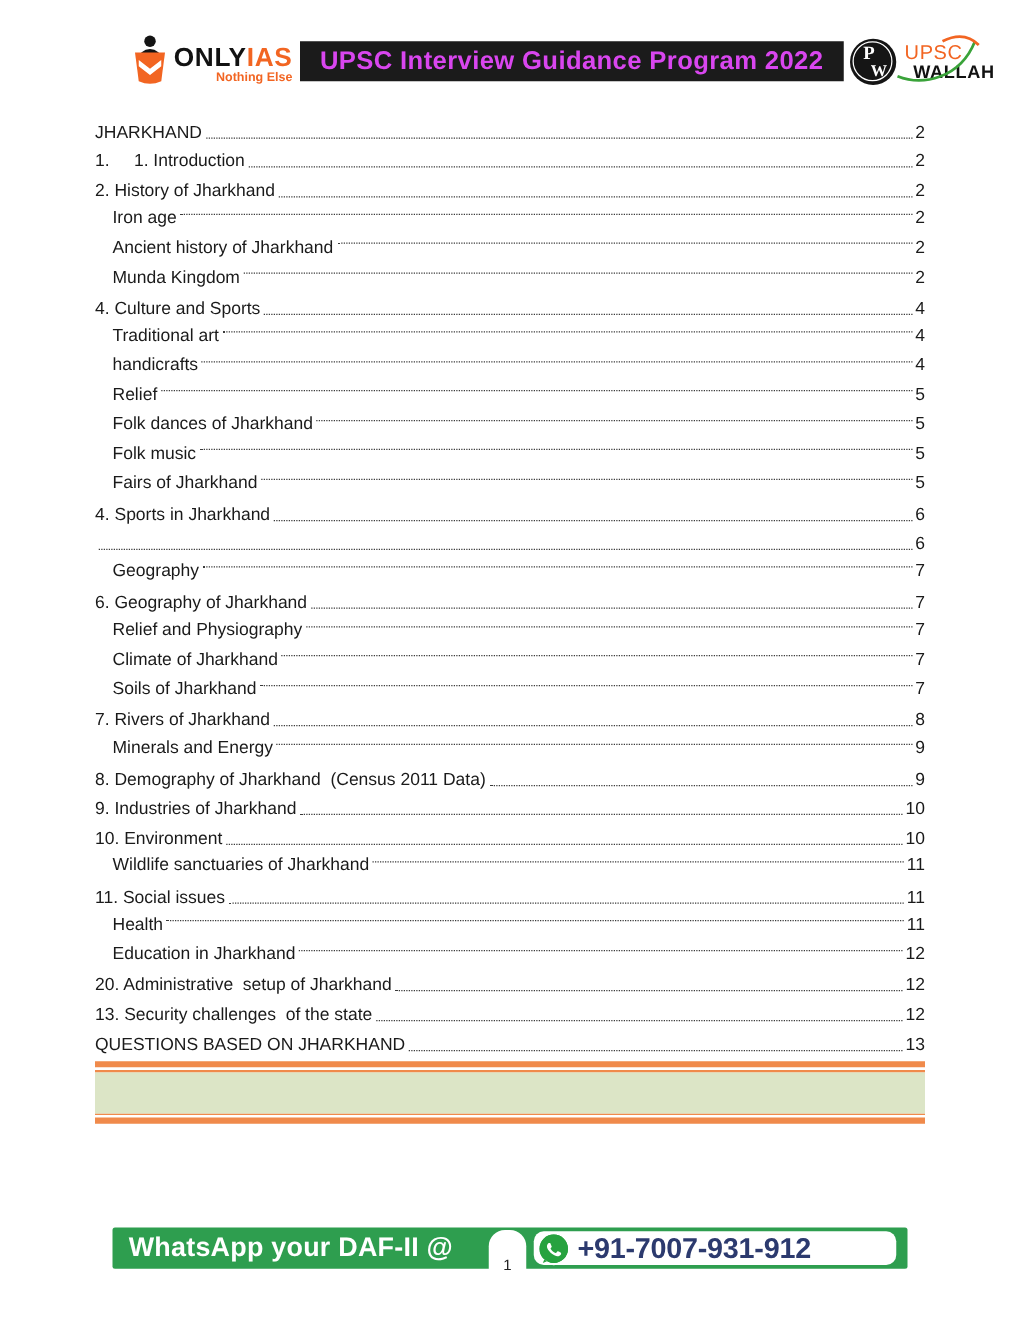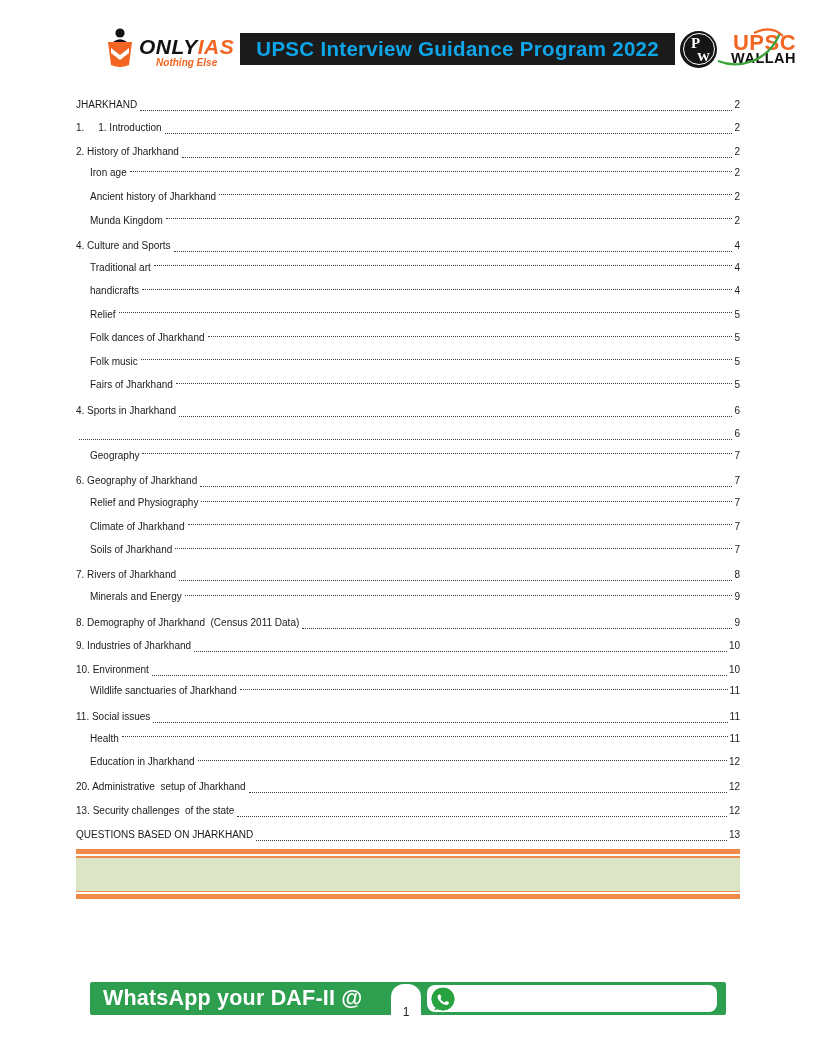--- a/index.html
+++ b/index.html
@@ -21,57 +21,57 @@
     font-family:"Liberation Sans",sans-serif;
     overflow:hidden;
   }
 
   
   .hdr{
     position:absolute;top:27px;left:101px;height:44px;
     display:flex;align-items:center;
   }
   .onlyias{display:flex;align-items:flex-start;margin-right:6px;}
-  .onlyias-txt{display:flex;flex-direction:column;align-items:center;margin-left:2px;font-style:italic;}
+  .onlyias-txt{display:flex;flex-direction:column;align-items:flex-end;margin-left:2px;}
   .onlyias-word{font-weight:bold;font-size:21px;letter-spacing:.5px;line-height:22px;margin-top:9px;}
   .only{color:#121212;}
   .ias{color:var(--brand_orange);}
   .nothing{color:var(--brand_orange);font-weight:bold;font-size:10px;line-height:10px;}
   .banner{
-    background:var(--banner_bg);color:#0ea5e9;
+    background:var(--banner_bg);color:#d946ef;
     height:32px;line-height:32px;
     padding:0 16px;font-size:20.5px;font-weight:bold;
     letter-spacing:.3px;white-space:nowrap;
   }
   .pwlogo{display:flex;align-items:center;margin-left:5px;}
   .pw-circle{
     position:relative;width:37px;height:37px;border-radius:50%;
     background:#151515;flex:0 0 auto;
   }
   .pw-circle::after{
     content:"";position:absolute;inset:2.5px;border:1.4px solid #fff;border-radius:50%;
   }
   .pw-p,.pw-w{
     position:absolute;color:#fff;font-family:"Liberation Serif",serif;font-weight:bold;z-index:1;
   }
   .pw-p{top:4px;left:11px;font-size:15px;}
   .pw-w{bottom:3px;right:7px;font-size:13px;}
   .pw-text{position:relative;margin-left:3px;padding:2px 4px 0 4px;}
-  .pw-upsc{color:var(--brand_orange);font-weight:bold;font-size:22px;line-height:16px;letter-spacing:.5px;text-align:right;}
+  .pw-upsc{color:var(--brand_orange);font-weight:normal;font-size:16px;line-height:16px;letter-spacing:.5px;}
   .pw-wallah{color:#111;font-weight:bold;font-size:14.5px;line-height:14px;margin-left:7px;letter-spacing:.5px;}
   .pw-swoosh{position:absolute;left:-4px;top:-6px;pointer-events:none;}
 
   
   .toc{
     position:absolute;top:91px;left:76px;width:664px;
     color:var(--ink);
   }
   .toc-row{
     display:flex;align-items:flex-end;height:23.55px;
-    font-size:10px;cursor:default;
+    font-size:14px;cursor:default;
   }
   .toc-row.lvl1{padding-left:14px;align-items:center;}
   .toc-label{white-space:pre;line-height:20px;}
   .toc-leader{flex:1;border-bottom:1.9px dotted #3a3a3a;margin:0 2px 4px 3px;}
   .toc-page{line-height:20px;}
 
   
   .band{position:absolute;left:76px;top:849px;width:664px;}
   .band .thick{height:5px;background:var(--band_orange);}
   .band .gapline{height:2px;background:#fff;}
@@ -323,16 +323,17 @@
       <span>1</span>
     </div>
 
     <div class="phone-pill">
       <svg class="wa-icon" width="28" height="28" viewBox="0 0 32 32">
         <circle cx="16" cy="16" r="15" fill="#ffffff"></circle>
         <path d="M16 3 A13 13 0 1 0 16 29 A13 13 0 0 0 16 3 Z M6 29 L8.5 23 L12 26.5 Z" fill="#27A23F"></path>
         <circle cx="16" cy="16" r="13" fill="#27A23F"></circle>
         <path d="M22.2 19.4c-.32-.16-1.9-.94-2.2-1.05-.3-.11-.51-.16-.73.16-.21.32-.83 1.05-1.02 1.26-.19.21-.37.24-.69.08-.32-.16-1.36-.5-2.59-1.6-.96-.85-1.6-1.9-1.79-2.23-.19-.32-.02-.5.14-.66.14-.14.32-.37.48-.56.16-.19.21-.32.32-.53.11-.21.05-.4-.03-.56-.08-.16-.72-1.74-.99-2.38-.26-.62-.53-.54-.72-.55l-.62-.01c-.21 0-.56.08-.85.4-.29.32-1.12 1.09-1.12 2.66 0 1.57 1.14 3.08 1.3 3.3.16.21 2.25 3.44 5.45 4.82.76.33 1.36.52 1.82.67.77.24 1.46.21 2.01.13.61-.09 1.9-.78 2.16-1.53.27-.75.27-1.39.19-1.53-.08-.13-.29-.21-.61-.37z" fill="#ffffff"></path>
       </svg>
+      <span class="phone-num">+91-7007-931-912</span>
     </div>
   </div>
 
 </div>
 
 </body></html>

